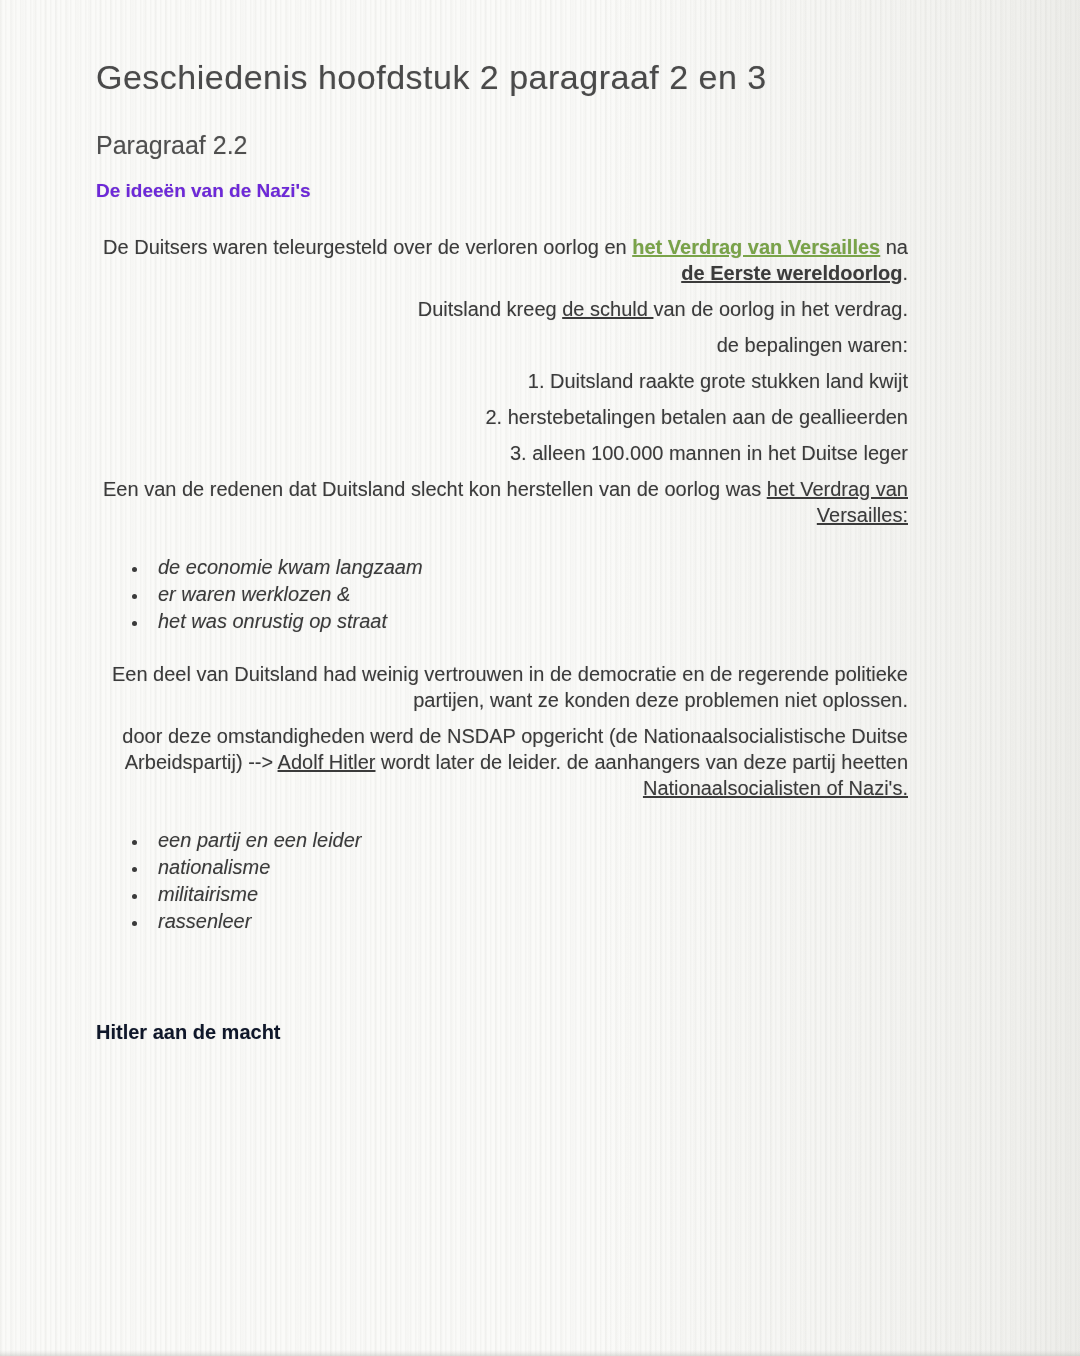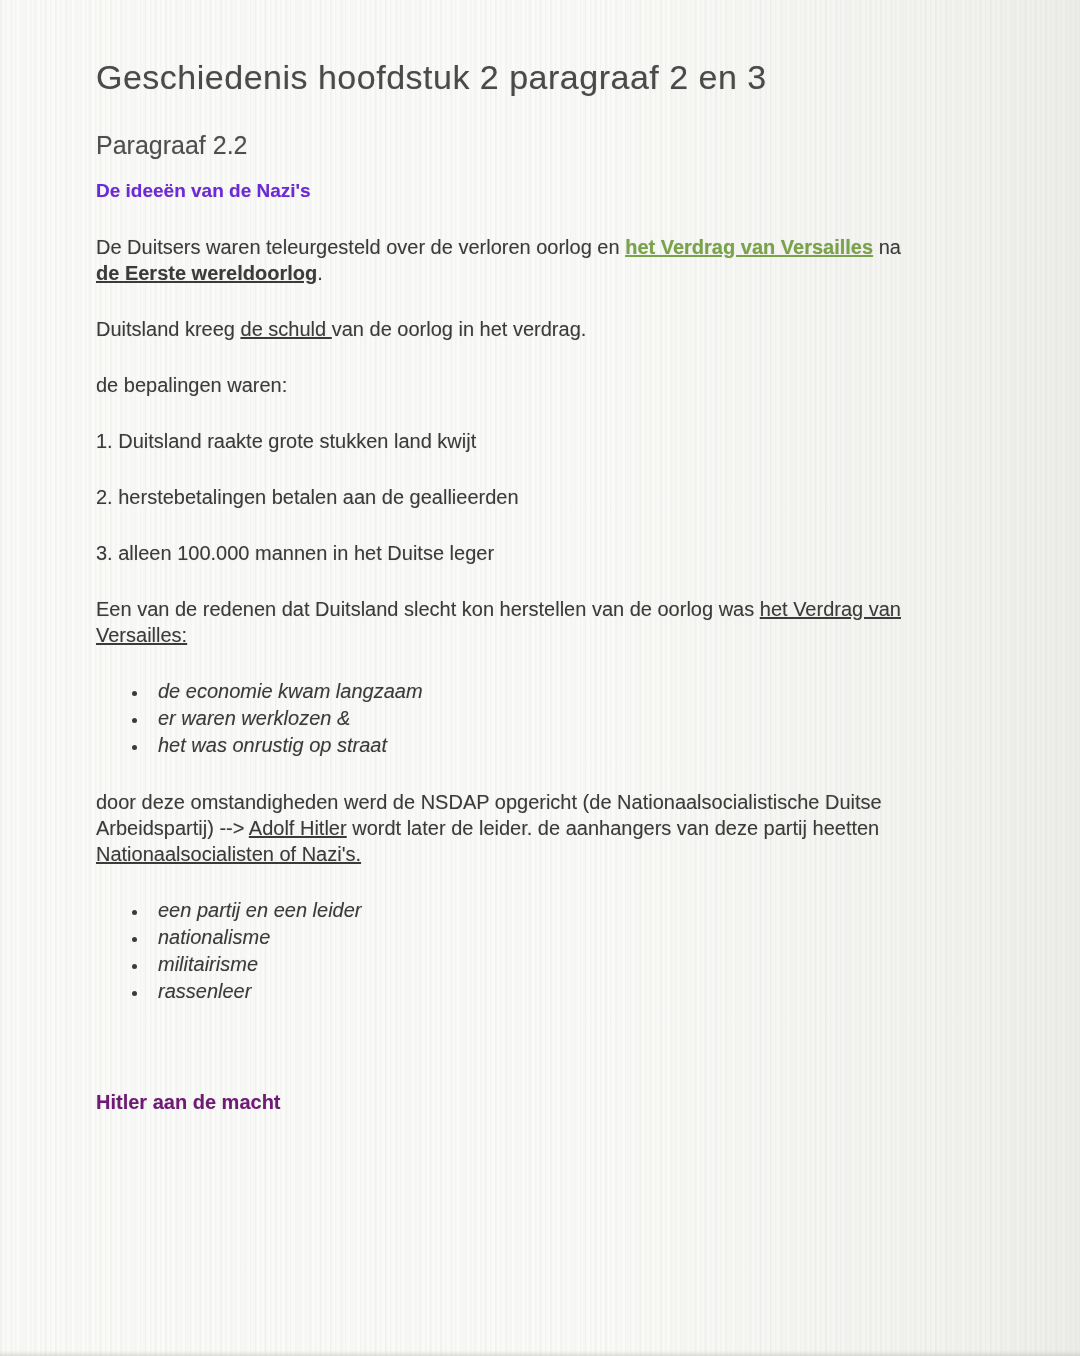--- a/index.html
+++ b/index.html
@@ -29,21 +29,22 @@
     font-size:25px;font-weight:400;color:#4f4f4f;
     margin:34px 0 0 0;
   }
   h3.doc-heading{
     font-size:19px;font-weight:700;color:#6d28d9;
     margin:20px 0 0 0;
   }
   p.body{
     font-size:20px;line-height:26px;
     max-width:812px;
-    margin:30px 0;
+    margin:10px 0;
+    text-align:right;
   }
   p.first-after-heading{margin-top:32px;}
   ul.bullets{
     font-size:20px;line-height:27px;
     max-width:780px;
     margin:26px 0;
     padding-left:52px;
     font-style:italic;
   }
   ul.bullets li{padding-left:10px;}
@@ -54,21 +55,21 @@
     cursor:pointer;
   }
   .bold-underline{
     font-weight:700;
     text-decoration:underline;
   }
   .underline{
     text-decoration:underline;
   }
   h3.doc-heading-bottom{
-    font-size:20px;font-weight:700;color:#701a75;
+    font-size:20px;font-weight:700;color:#0f172a;
     margin:86px 0 0 0;
   }
 </style>
 </head>
 <body>
 
 <div class="page">
 
   <h1 class="doc-title">Geschiedenis hoofdstuk 2 paragraaf 2 en 3</h1>
 
@@ -87,20 +88,21 @@
   <p class="body">3. alleen 100.000 mannen in het Duitse leger</p>
 
   <p class="body"><span>Een van de redenen dat Duitsland slecht kon herstellen van de oorlog was </span><span class="underline">het Verdrag van Versailles:</span></p>
 
   <ul class="bullets">
     <li>de economie kwam langzaam</li>
     <li>er waren werklozen &amp;</li>
     <li>het was onrustig op straat</li>
   </ul>
 
+  <p class="body">Een deel van Duitsland had weinig vertrouwen in de democratie en de regerende politieke partijen, want ze konden deze problemen niet oplossen.</p>
 
   <p class="body"><span>door deze omstandigheden werd de NSDAP opgericht (de Nationaalsocialistische Duitse Arbeidspartij) --&gt; </span><span class="underline">Adolf Hitler</span><span> wordt later de leider. de aanhangers van deze partij heetten </span><span class="underline">Nationaalsocialisten of Nazi's.</span></p>
 
 
   <ul class="bullets">
     <li>een partij en een leider</li>
     <li>nationalisme</li>
     <li>militairisme</li>
     <li>rassenleer</li>
   </ul>

